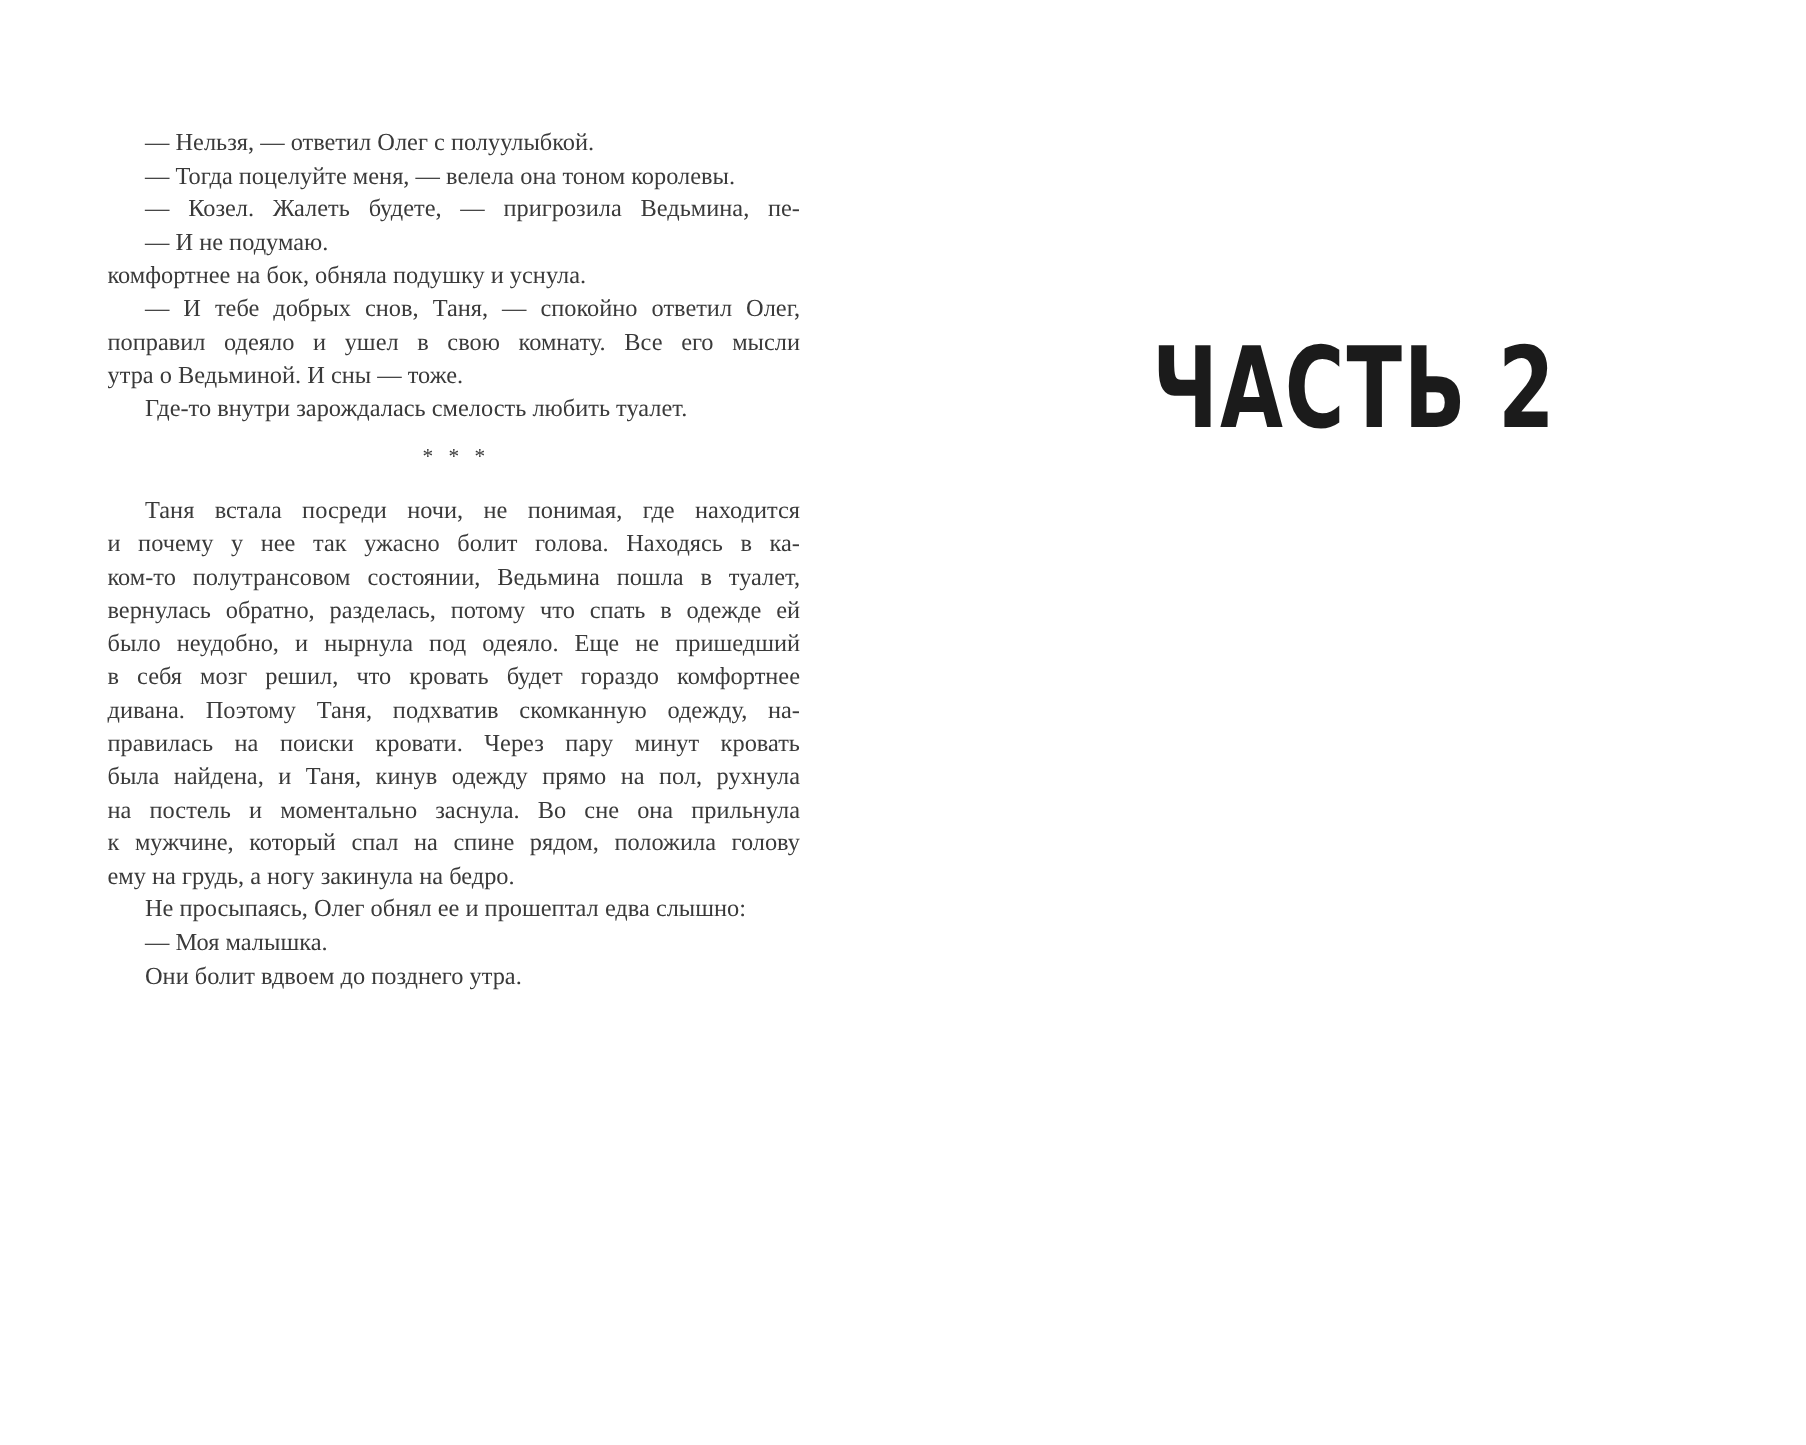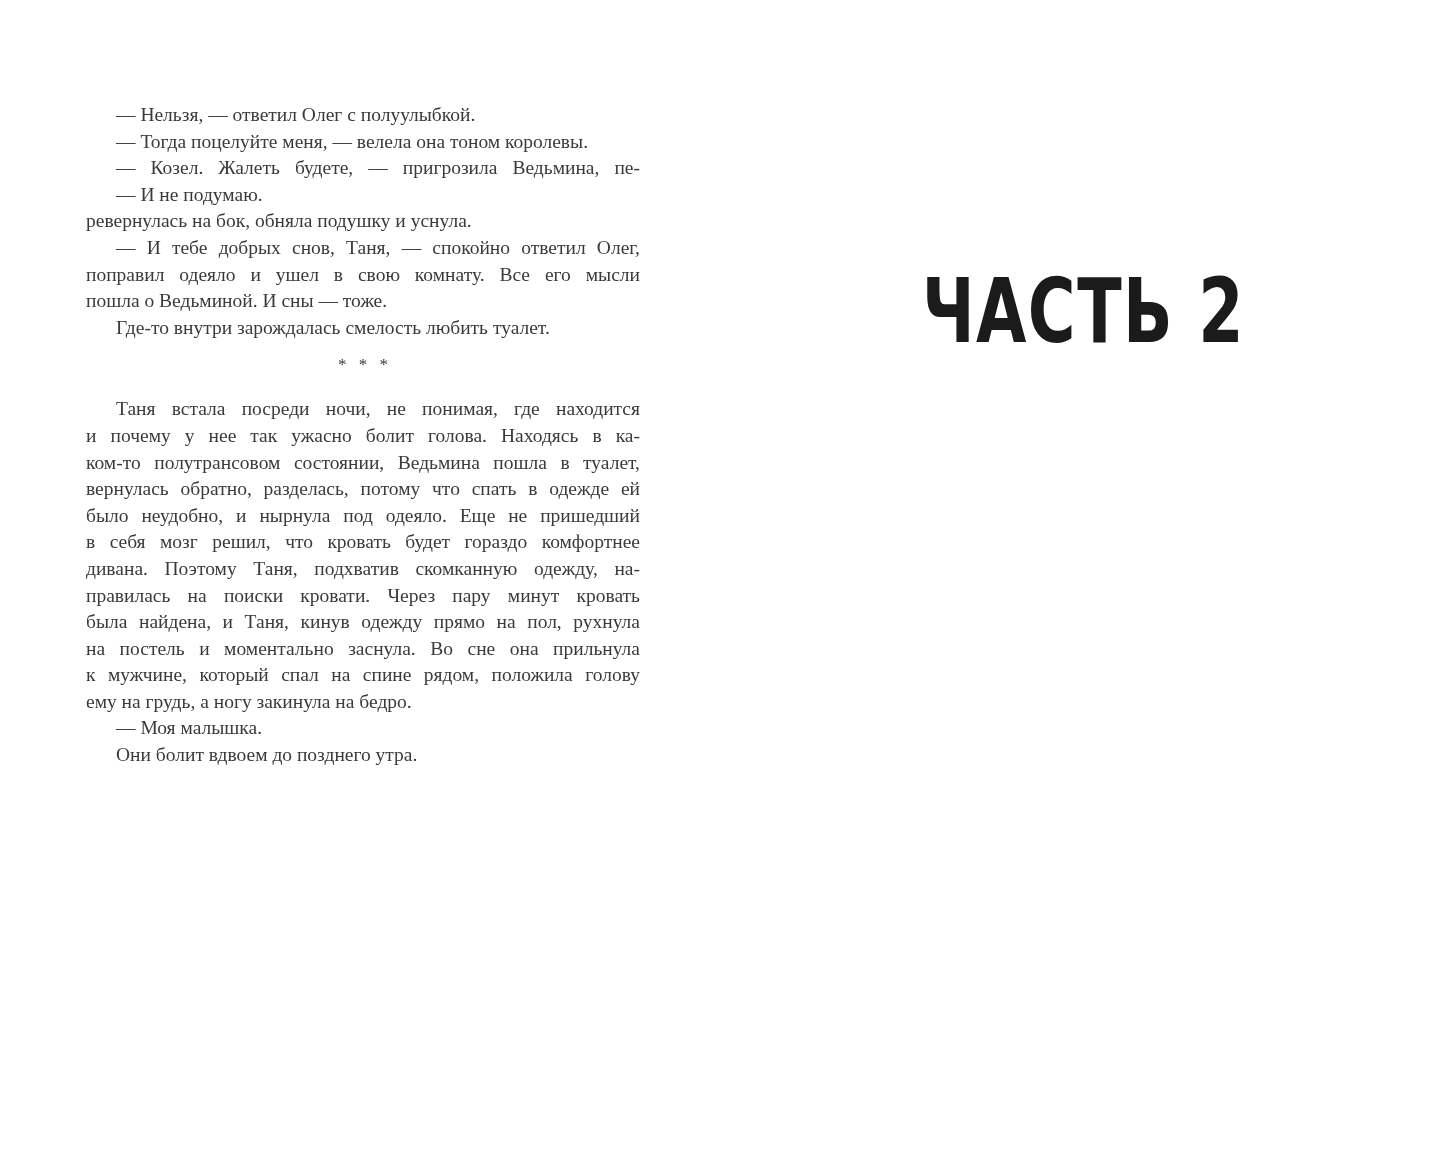--- a/index.html
+++ b/index.html
@@ -74,38 +74,39 @@
 </head>
 <body>
 
 <div class="spread">
   <div class="page page-left">
     <div class="text-column">
         <div class="line indent">— Нельзя, — ответил Олег с полуулыбкой.</div>
         <div class="line indent">— Тогда поцелуйте меня, — велела она тоном королевы.</div>
         <div class="line indent fill">— Козел. Жалеть будете, — пригрозила Ведьмина, пе-</div>
         <div class="line indent">— И не подумаю.</div>
-        <div class="line">ревернулась на бок, обняла подушку и уснула.</div>
+        <div class="line">комфортнее на бок, обняла подушку и уснула.</div>
         <div class="line indent fill">— И тебе добрых снов, Таня, — спокойно ответил Олег,</div>
         <div class="line fill">поправил одеяло и ушел в свою комнату. Все его мысли</div>
-        <div class="line">пошла о Ведьминой. И сны — тоже.</div>
+        <div class="line">утра о Ведьминой. И сны — тоже.</div>
         <div class="line indent">Где-то внутри зарождалась смелость любить туалет.</div>
         <div class="separator">* * *</div>
         <div class="line indent fill">Таня встала посреди ночи, не понимая, где находится</div>
         <div class="line fill">и почему у нее так ужасно болит голова. Находясь в ка-</div>
         <div class="line fill">ком-то полутрансовом состоянии, Ведьмина пошла в туалет,</div>
         <div class="line fill">вернулась обратно, разделась, потому что спать в одежде ей</div>
         <div class="line fill">было неудобно, и нырнула под одеяло. Еще не пришедший</div>
         <div class="line fill">в себя мозг решил, что кровать будет гораздо комфортнее</div>
         <div class="line fill">дивана. Поэтому Таня, подхватив скомканную одежду, на-</div>
         <div class="line fill">правилась на поиски кровати. Через пару минут кровать</div>
         <div class="line fill">была найдена, и Таня, кинув одежду прямо на пол, рухнула</div>
         <div class="line fill">на постель и моментально заснула. Во сне она прильнула</div>
         <div class="line fill">к мужчине, который спал на спине рядом, положила голову</div>
         <div class="line">ему на грудь, а ногу закинула на бедро.</div>
+        <div class="line indent">Не просыпаясь, Олег обнял ее и прошептал едва слышно:</div>
         <div class="line indent">— Моя малышка.</div>
         <div class="line indent">Они болит вдвоем до позднего утра.</div>
       </div>
   </div>
   <div class="page page-right">
     <h1 class="chapter-title">ЧАСТЬ 2</h1>
   </div>
 </div>
 
 </body></html>

